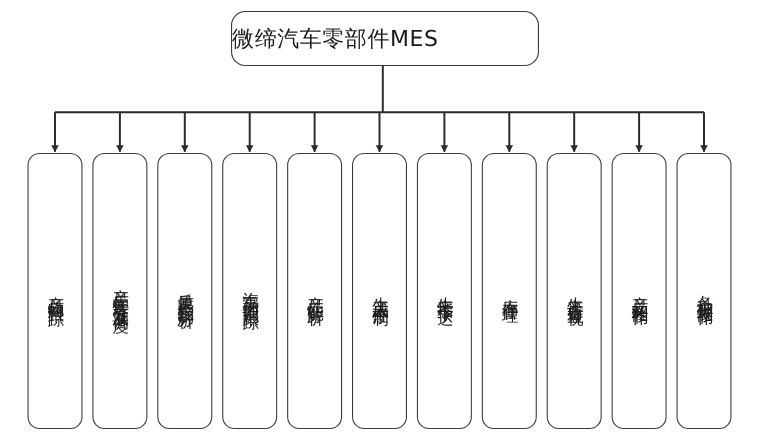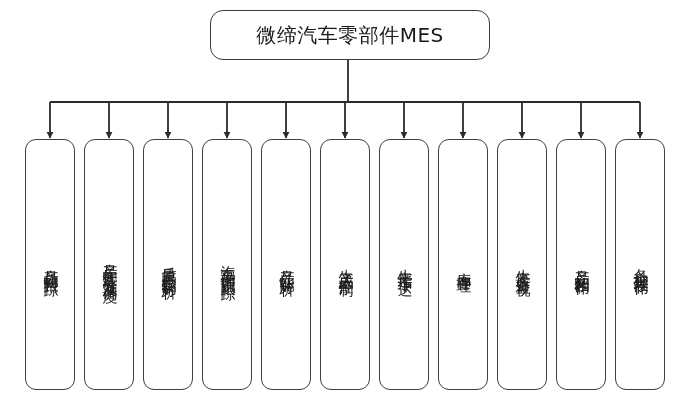--- a/index.html
+++ b/index.html
@@ -24,21 +24,20 @@
     left: 210px;
     top: 10px;
     width: 280px;
     height: 50px;
     box-sizing: border-box;
     border: 1.6px solid #3a3a3a;
     border-radius: 13px;
     background: #ffffff;
     display: flex;
     align-items: center;
-    justify-content: center;
   }
   .root-label {
     font-size: 20px;
     line-height: 1;
     color: #1a1a1a;
     letter-spacing: 0.5px;
     white-space: nowrap;
   }
   
   #connectors {

